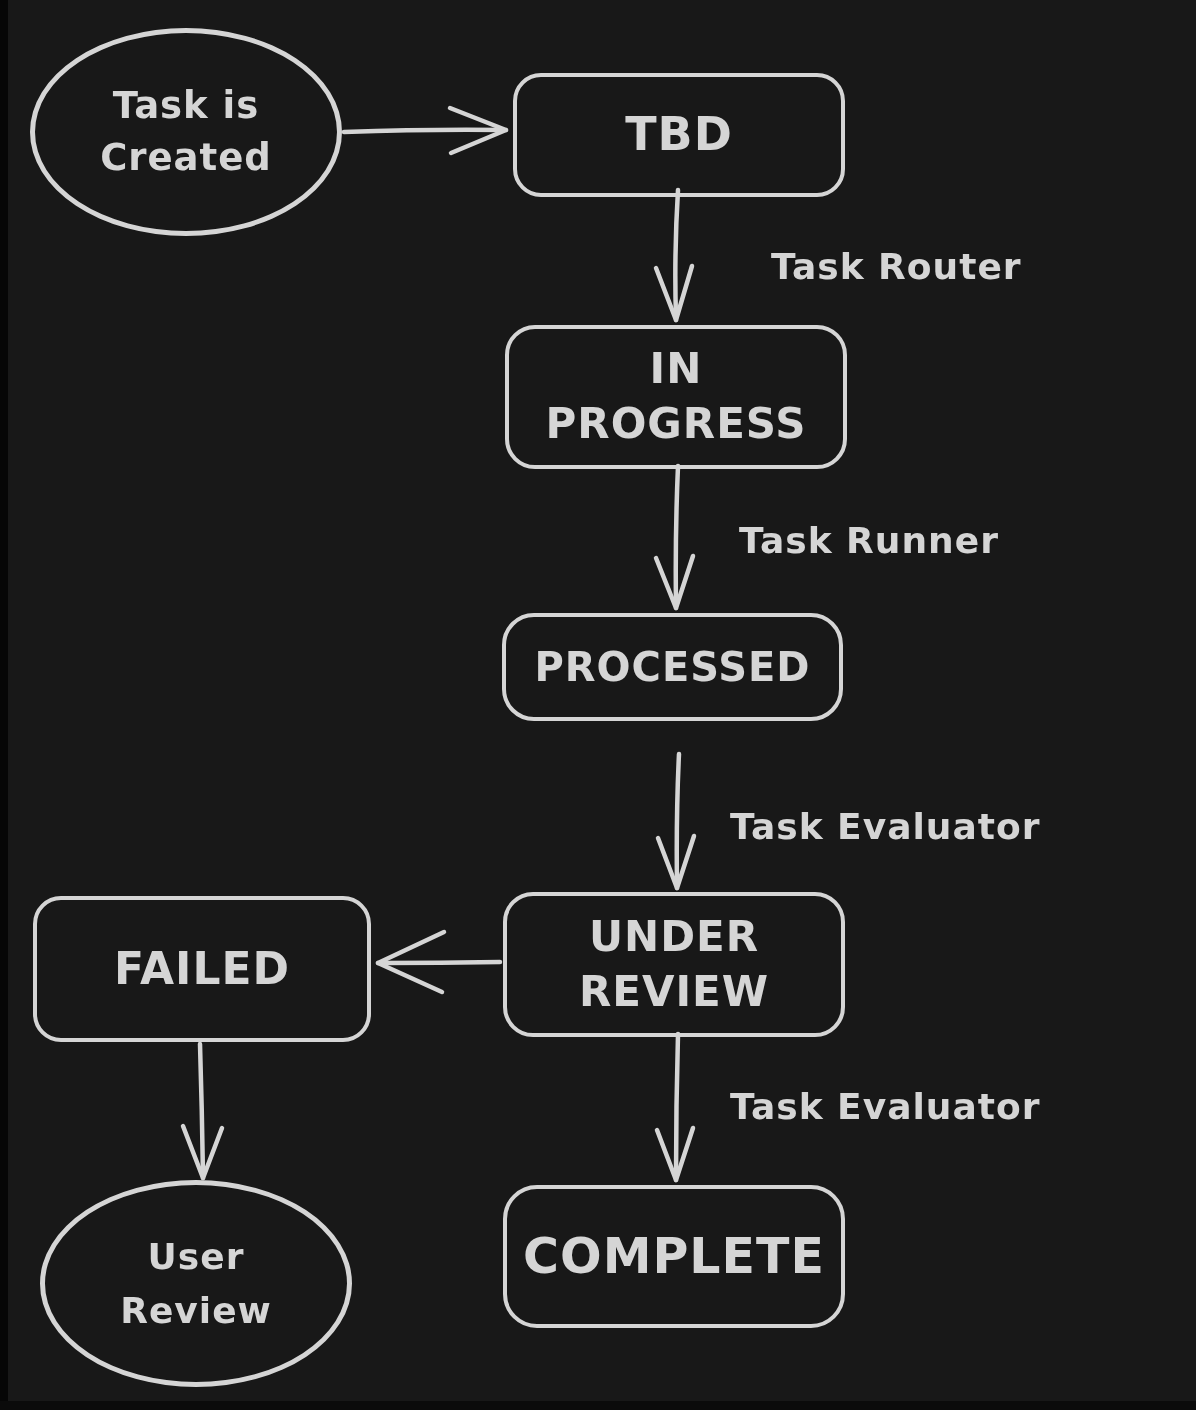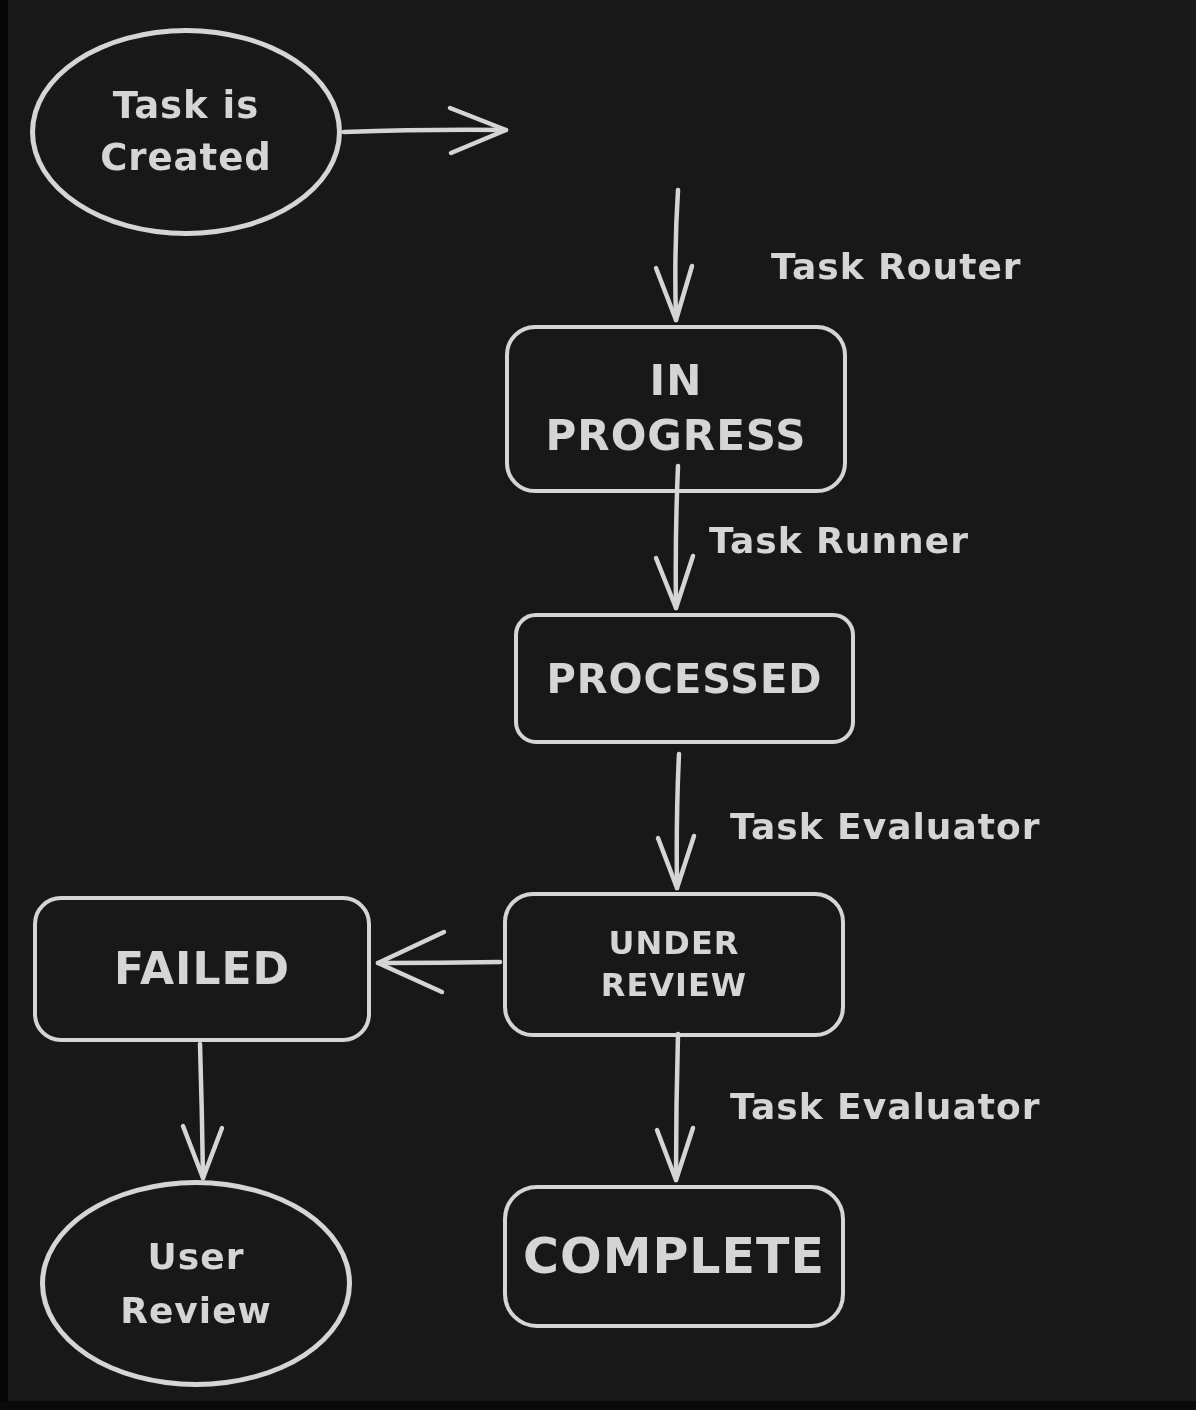--- a/index.html
+++ b/index.html
@@ -49,37 +49,37 @@
     text-align: center;
     white-space: pre-line;
     font-weight: bold;
     letter-spacing: 1px;
     line-height: 1.3;
   }
   .node.ellipse { border-radius: 50%; border-width: 5px; }
 
   #n-start        { left: 30px;  top: 28px;   width: 312px; height: 208px; font-size: 37px; line-height: 1.4; }
   #n-tbd          { left: 513px; top: 73px;   width: 332px; height: 124px; font-size: 46px; border-radius: 28px; }
-  #n-inprogress   { left: 505px; top: 325px;  width: 342px; height: 168px; font-size: 42px; border-radius: 30px; }
-  #n-processed    { left: 502px; top: 613px;  width: 341px; height: 131px; font-size: 40px; border-radius: 22px; margin-left: 12px; }
-  #n-underreview  { left: 503px; top: 892px;  width: 342px; height: 145px; font-size: 32px; border-radius: 30px; }
+  #n-inprogress   { left: 505px; top: 325px;  width: 342px; height: 144px; font-size: 42px; border-radius: 30px; }
+  #n-processed    { left: 502px; top: 613px;  width: 341px; height: 108px; font-size: 40px; border-radius: 32px; }
+  #n-underreview  { left: 503px; top: 892px;  width: 342px; height: 145px; font-size: 42px; border-radius: 30px; }
   #n-failed       { left: 33px;  top: 896px;  width: 338px; height: 146px; font-size: 44px; border-radius: 28px; }
   #n-complete     { left: 503px; top: 1185px; width: 342px; height: 143px; font-size: 49px; border-radius: 34px; }
   #n-userreview   { left: 40px;  top: 1180px; width: 312px; height: 207px; font-size: 36px; line-height: 1.5; align-items: center; }
 
   .edge-label {
     position: absolute;
     color: var(--stroke);
     font-size: 36px;
     font-weight: bold;
     letter-spacing: 1px;
     white-space: nowrap;
   }
   #l-router { left: 735px; top: 246px; margin-left: 36px; }
-  #l-runner { left: 709px; top: 520px; }
+  #l-runner { left: 739px; top: 520px; }
   #l-eval1  { left: 730px; top: 806px; }
   #l-eval2  { left: 730px; top: 1086px; }
 </style>
 </head>
 <body>
 
 <div class="canvas">
 
   <div class="edge-strip-left"></div>
   <div class="edge-strip-bottom"></div>
@@ -120,20 +120,23 @@
       <path d="M203 1178 L183 1126"></path>
       <path d="M203 1178 L222 1128"></path>
     </g>
   </svg>
 
   <div class="node ellipse" id="n-start">
     <span>Task is
 Created</span>
   </div>
 
+  <div class="node" id="n-tbd">
+    <span>TBD</span>
+  </div>
 
   <div class="node" id="n-inprogress">
     <span>IN
 PROGRESS</span>
   </div>
 
   <div class="node" id="n-processed">
     <span>PROCESSED</span>
   </div>
 

